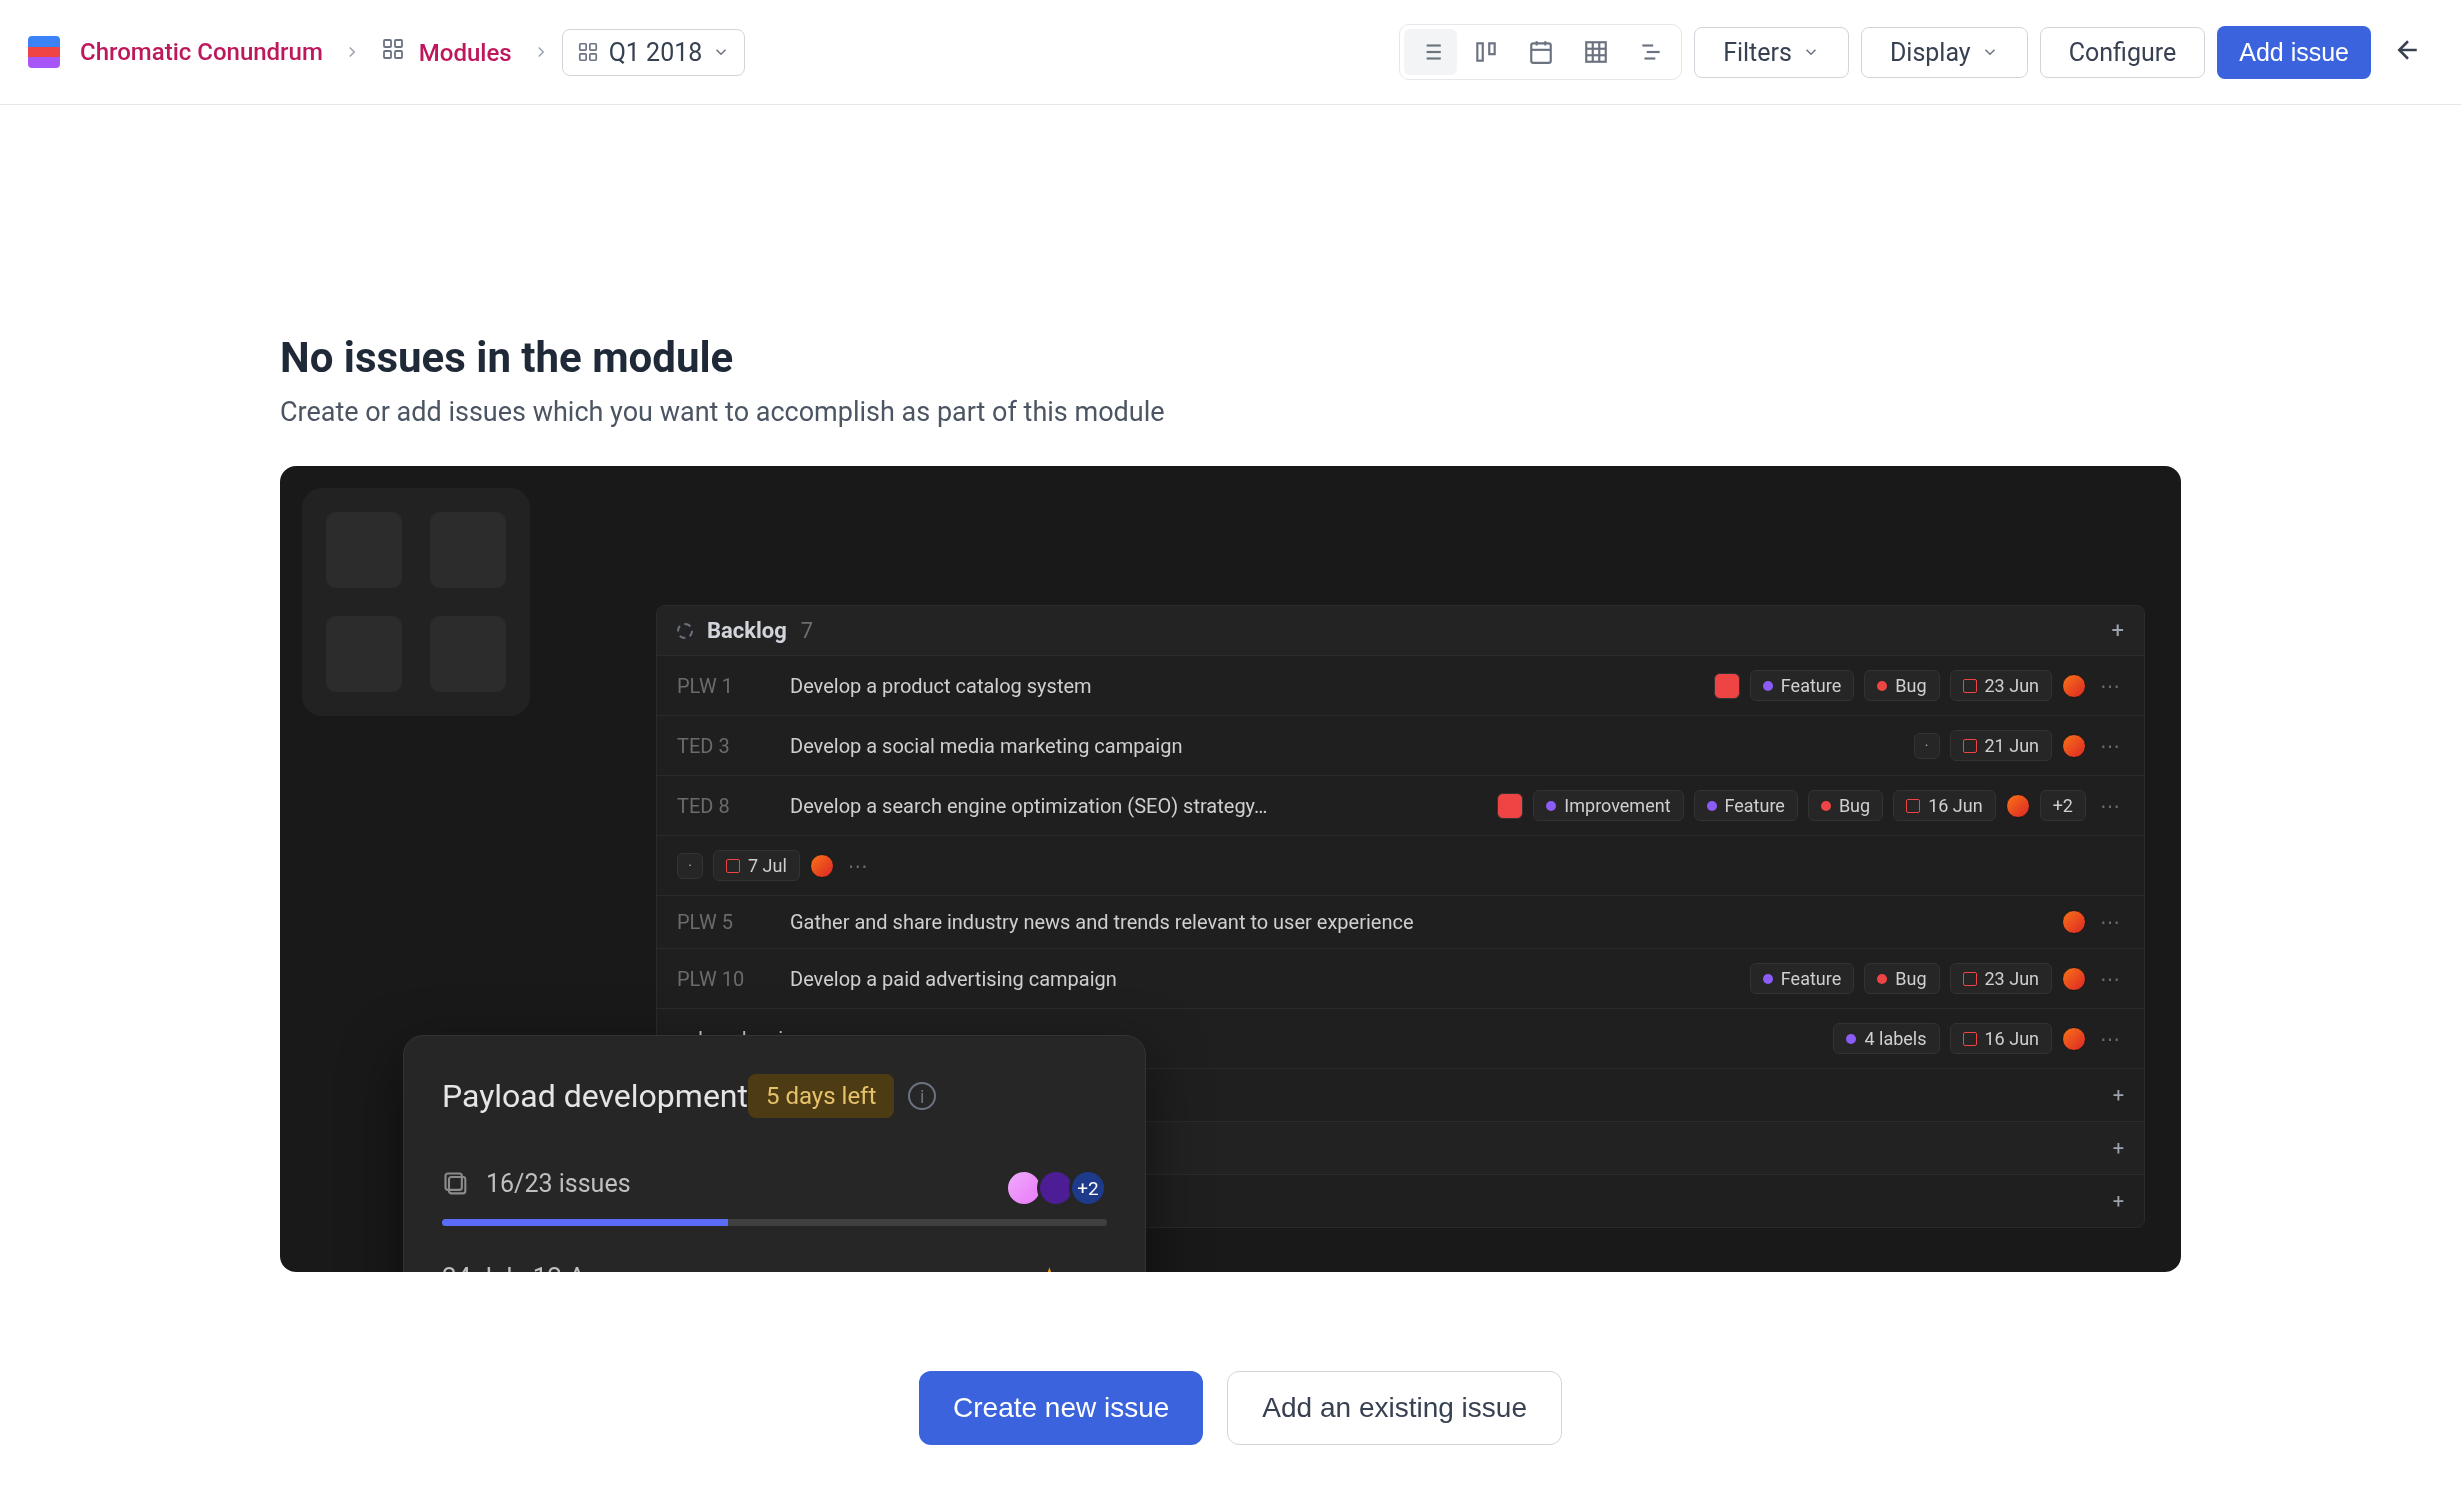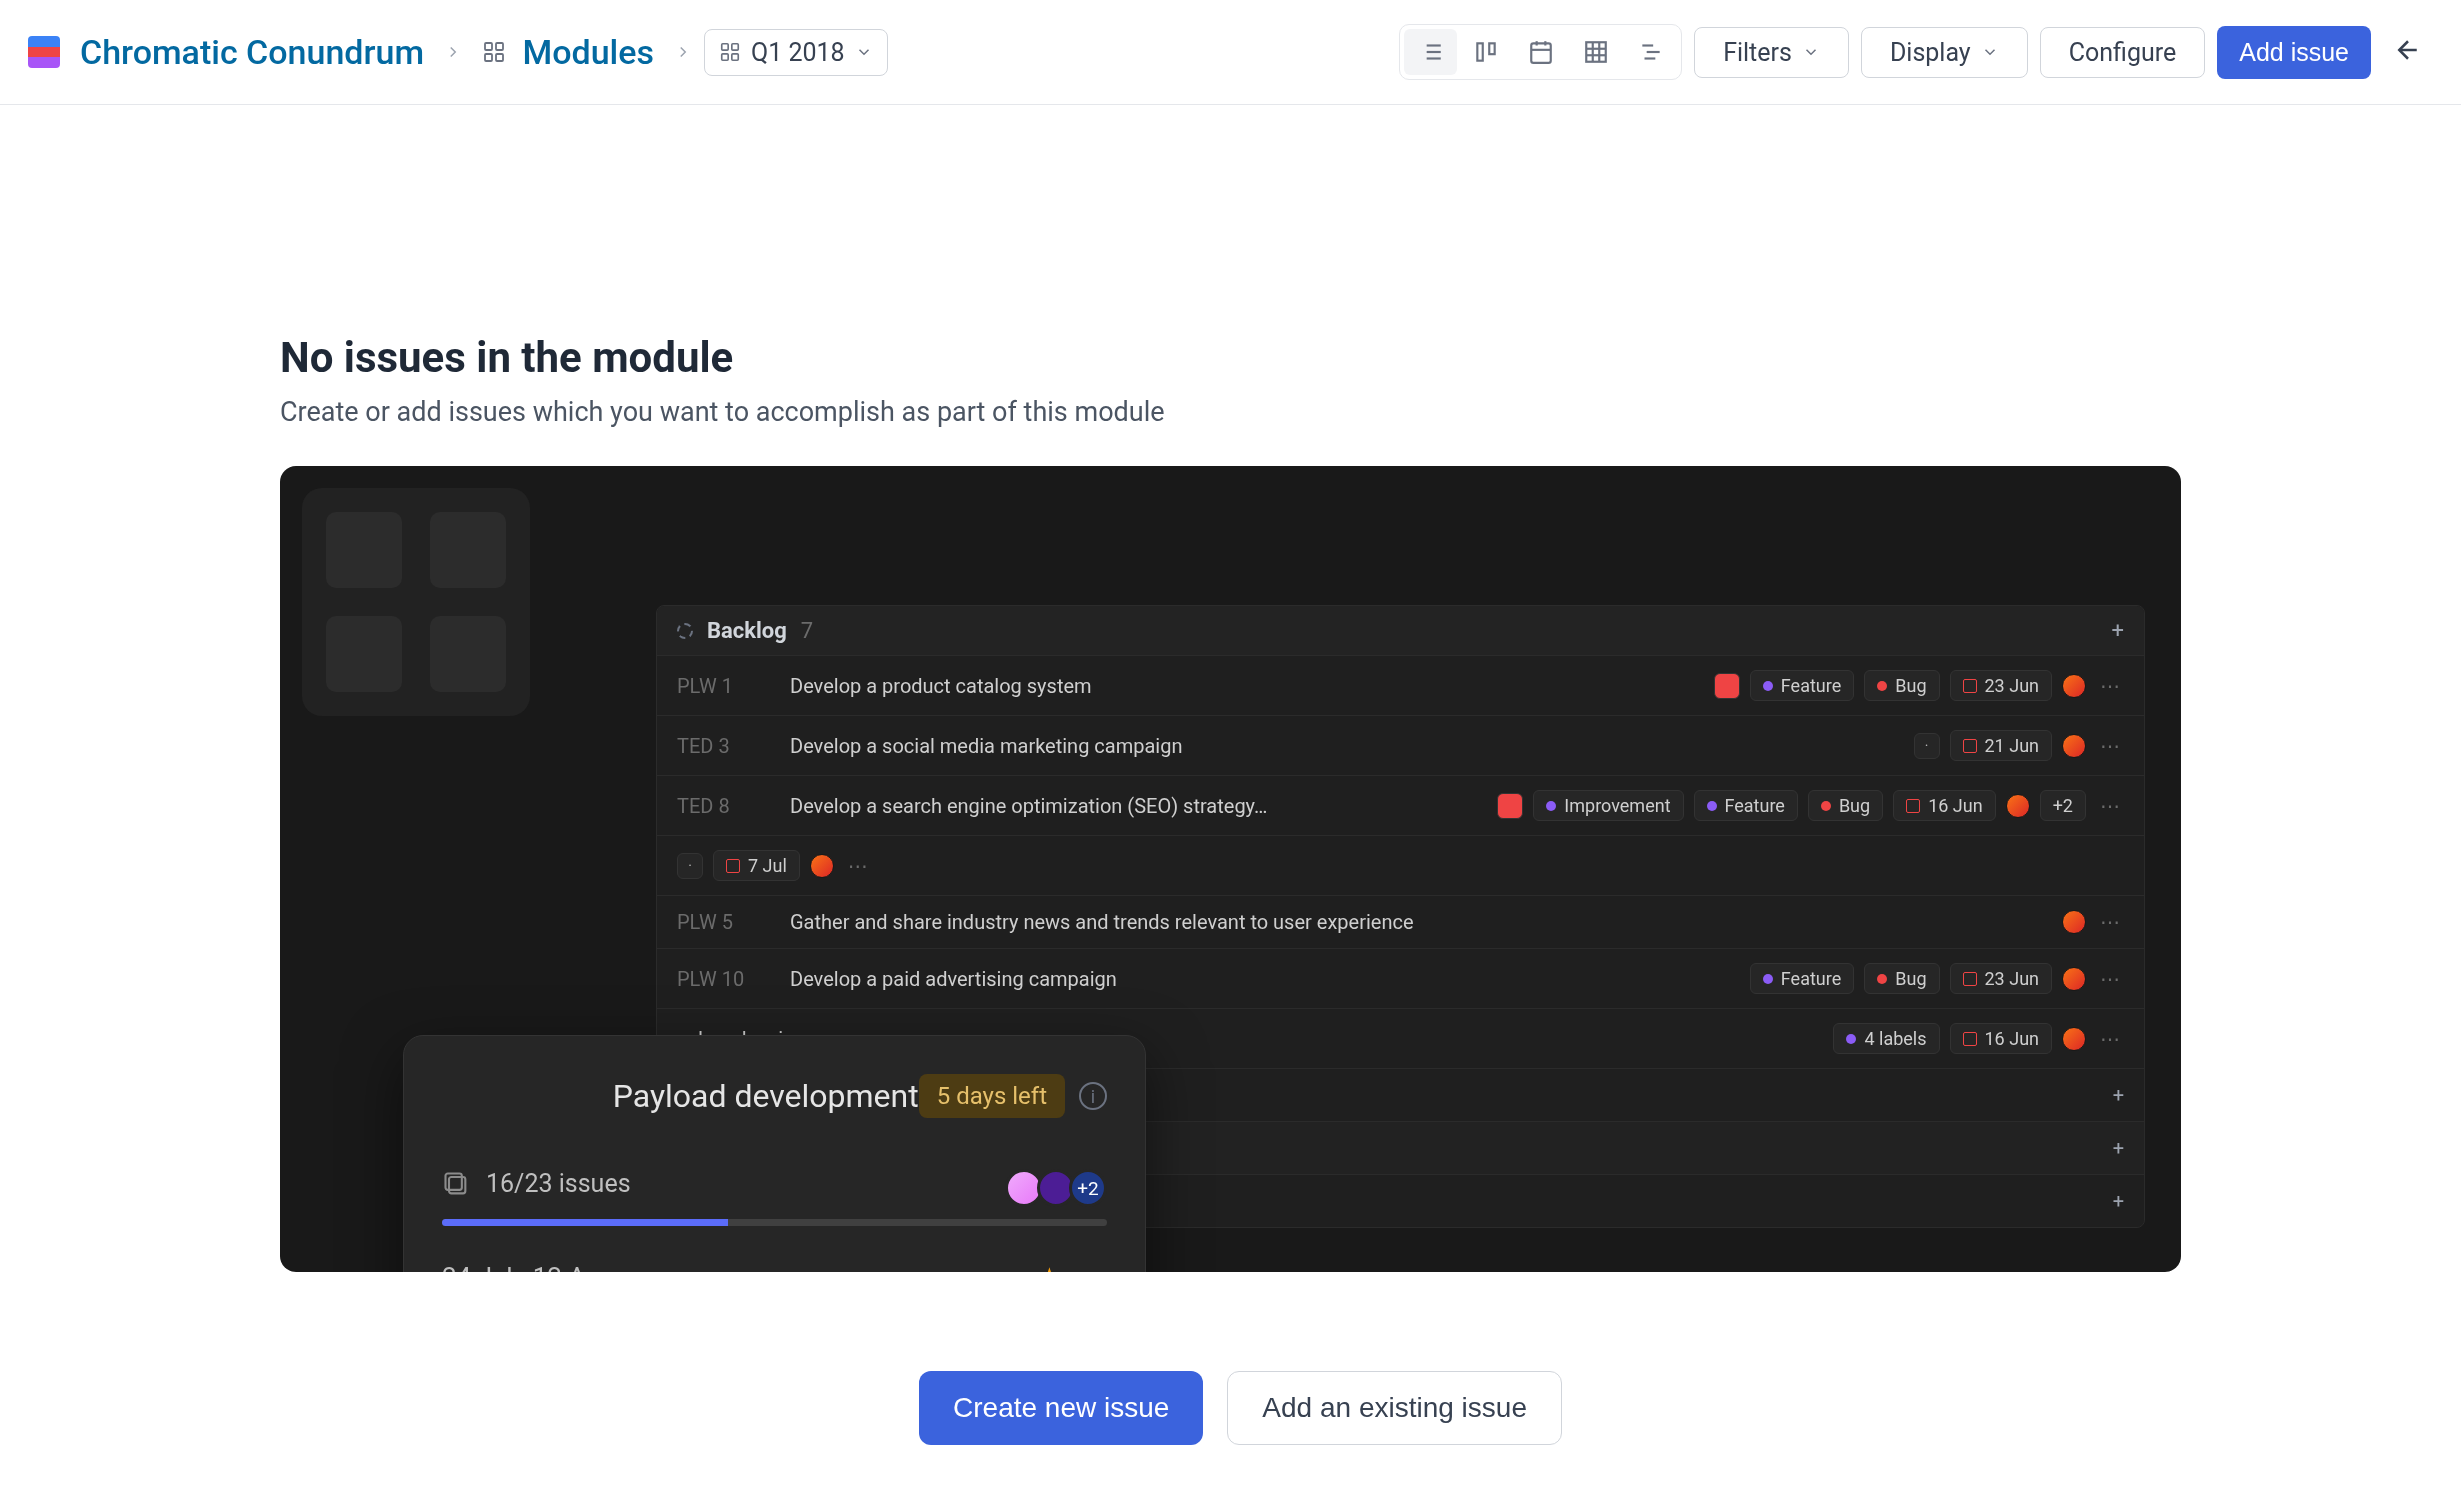--- a/index.html
+++ b/index.html
@@ -20,21 +20,21 @@
       padding: 0 28px;
       height: 105px;
       border-bottom: 1px solid #e5e7eb;
     }
     .header-left, .header-right { display: flex; align-items: center; gap: 12px; }
     .logo {
       width: 32px; height: 32px;
       background: linear-gradient(180deg,#3b82f6 0%,#3b82f6 33%,#ef4444 33%,#ef4444 66%,#a855f7 66%,#a855f7 100%);
       border-radius: 4px;
     }
-    .breadcrumb-item { font-size: 34px; color:#0369a1; font-weight:500; padding:0 8px;}
+    .breadcrumb-item { font-size: 24px; color:#be185d; font-weight:500; padding:0 8px;}
     .chevron { color:#9ca3af; display:flex; align-items:center;}
     .modules-icon { display:inline-flex; margin-right:8px; color:#6b7280;}
     .module-selector {
       display:flex; align-items:center; gap:10px;
       border:1px solid #d1d5db; border-radius:8px;
       padding:8px 14px; font-size:25px; color:#374151;
     }
     .view-group {
       display:flex; border:1px solid #e5e7eb; border-radius:10px;
       padding:4px; gap:2px;
@@ -110,21 +110,21 @@
     .more{width:28px;text-align:center;color:#6b6b6b;font-size:20px;}
     .sq{width:26px;height:26px;border-radius:6px;display:inline-flex;align-items:center;justify-content:center;background:#262626;border:1px solid #333;font-size:14px;}
     .sq.red{background:#ef4444;}
 
     
     .popup {
       position:absolute;left:123px;bottom:-59px;
       width:743px;background:#262626;border:1px solid #333;
       border-radius:20px;padding:38px;box-shadow:0 20px 59px rgba(0,0,0,.5);
     }
-    .popup-top{display:flex;align-items:center;justify-content:flex-end;margin-bottom:51px;}
+    .popup-top{display:flex;align-items:center;justify-content:flex-start;margin-bottom:51px;}
     .popup-title{font-size:32px;color:#e5e5e5;font-weight:400;}
     .days-left{background:#4d3c13;color:#e6c06b;padding:8px 18px;border-radius:8px;font-size:24px;}
     .info-ico{width:28px;height:28px;border:2px solid #6b7280;border-radius:50%;display:inline-flex;align-items:center;justify-content:center;color:#6b7280;font-size:18px;margin-left:14px;}
     .popup-mid{display:flex;align-items:flex-start;justify-content:space-between;margin-bottom:12px;}
     .issues-count{display:flex;align-items:center;gap:16px;color:#bfbfbf;font-size:25px;}
     .avatars{display:flex;}
     .avatars>*{margin-left:-6px;}
     .av{width:38px;height:38px;border-radius:50%;border:3px solid #262626;}
     .av1{background:linear-gradient(135deg,#f0abfc,#e879f9);}
     .av2{background:#4c1d95;}

